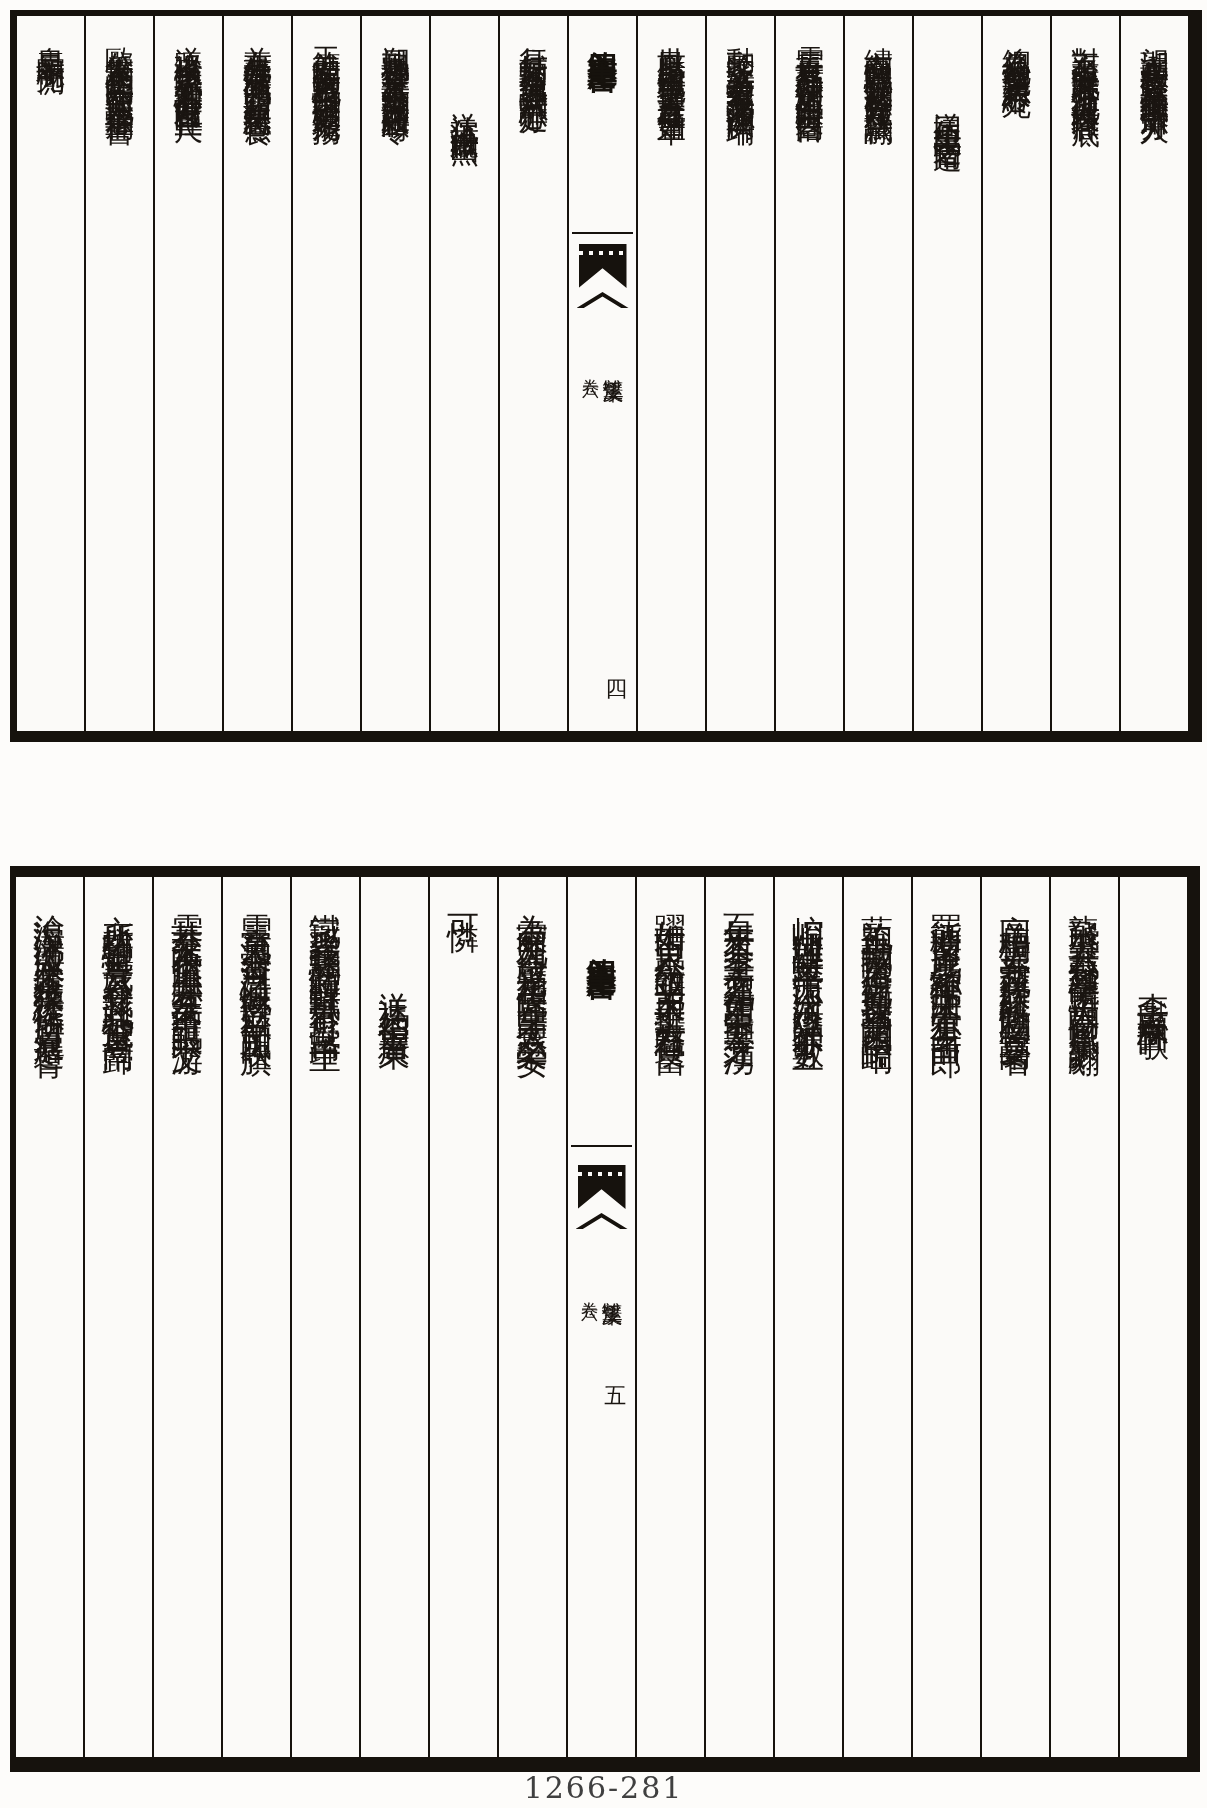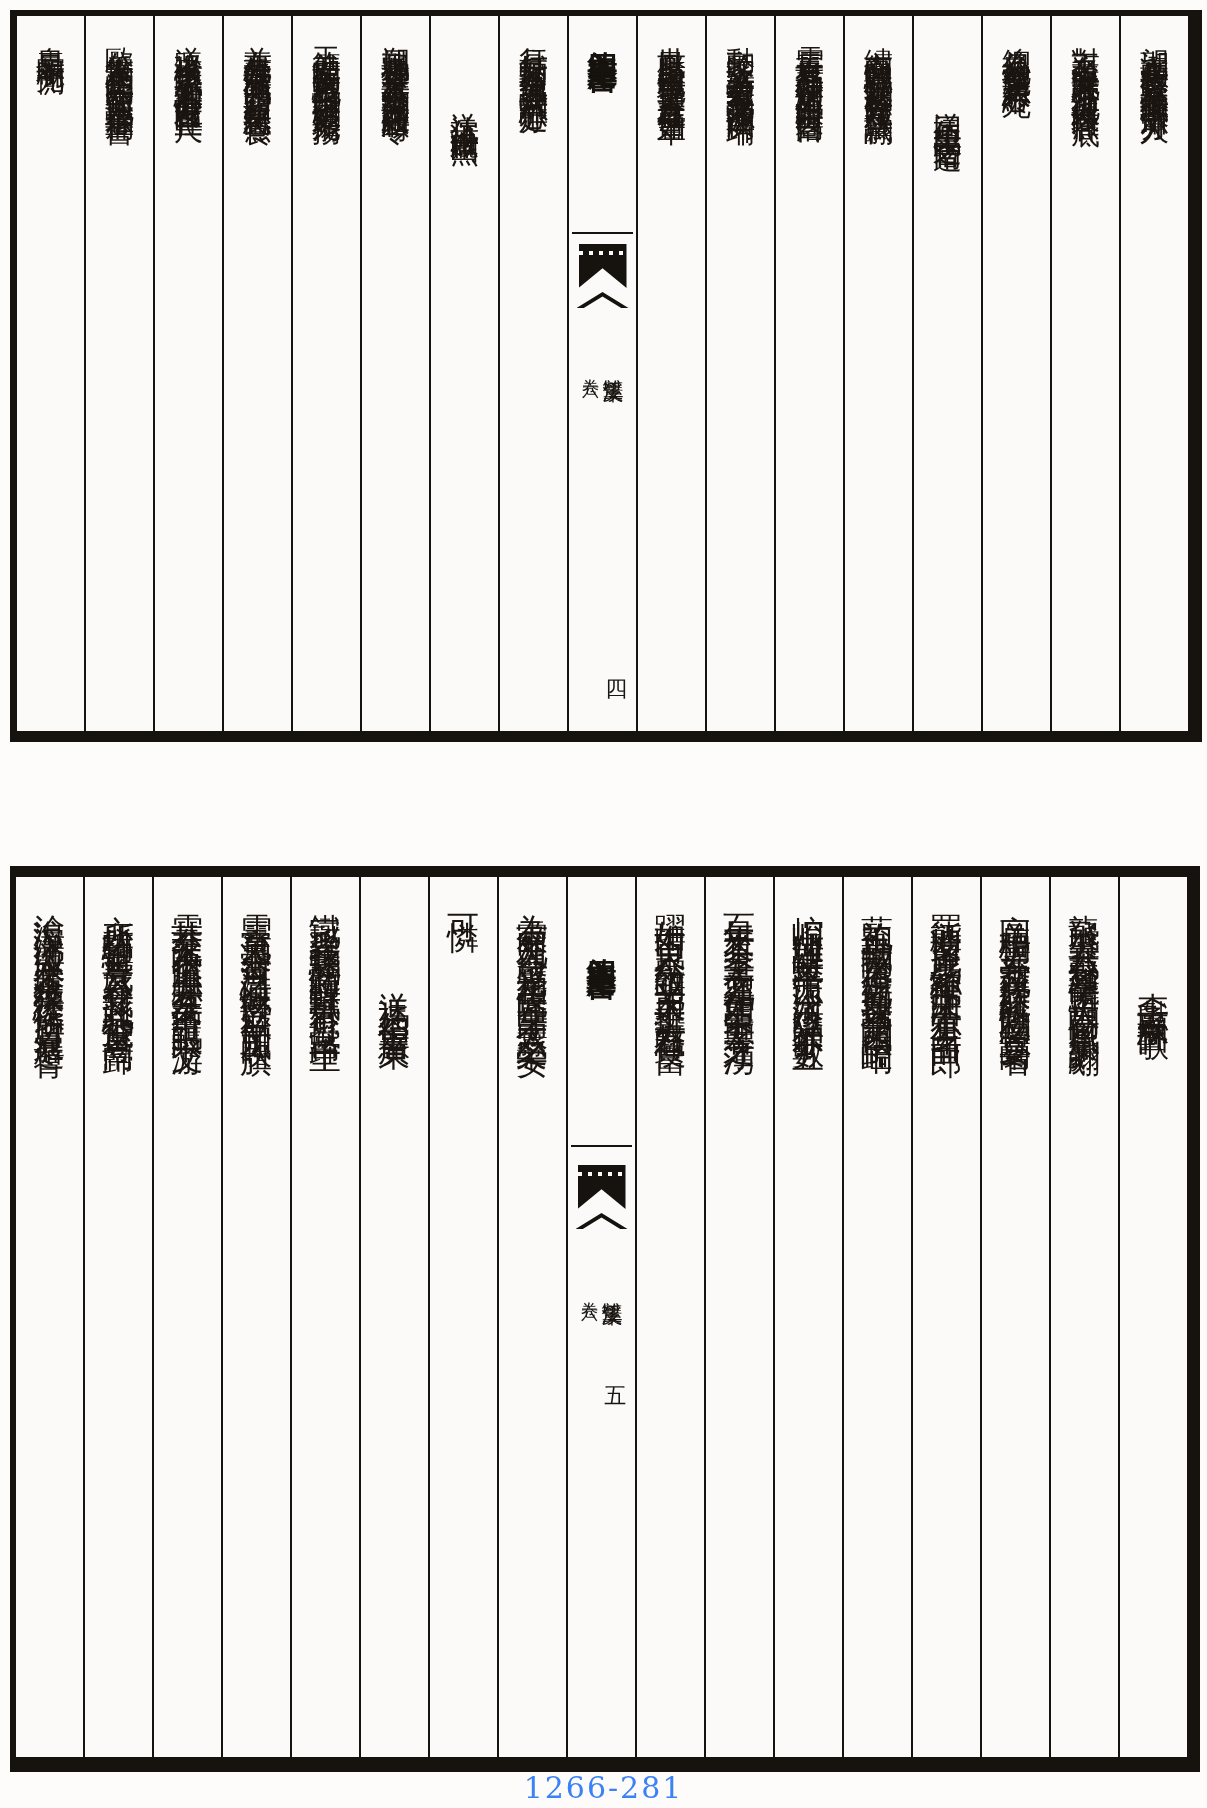--- a/index.html
+++ b/index.html
@@ -82,21 +82,21 @@
   .book-name{writing-mode:vertical-rl;text-orientation:upright;font-size:21px;line-height:1;letter-spacing:2px;}
   .book-juan{writing-mode:vertical-rl;text-orientation:upright;font-size:17px;line-height:1;letter-spacing:2px;padding-top:3px;}
   .center-pagenum{position:absolute;left:54%;font-size:22px;line-height:1;}
   #top-block .center-pagenum{top:662px;}
   #bottom-block .center-pagenum{top:508px;}
 
   .page-footer{
     position:absolute;left:0;top:1770px;width:1207px;
     text-align:center;
     font-family:"DejaVu Serif","Liberation Serif",serif;
-    font-size:30px;letter-spacing:2px;color:#3b82f6;
+    font-size:30px;letter-spacing:2px;color:#404040;
   }
 </style>
 </head>
 <body>
 
 <div id="top-block" class="block">
     <div class="col verse">
       <span class="vtext">望湖亭高數枝竹雲葉經寒未抽綠風吹蕭蕭亦可人</span>
     </div>
     <div class="col verse">

